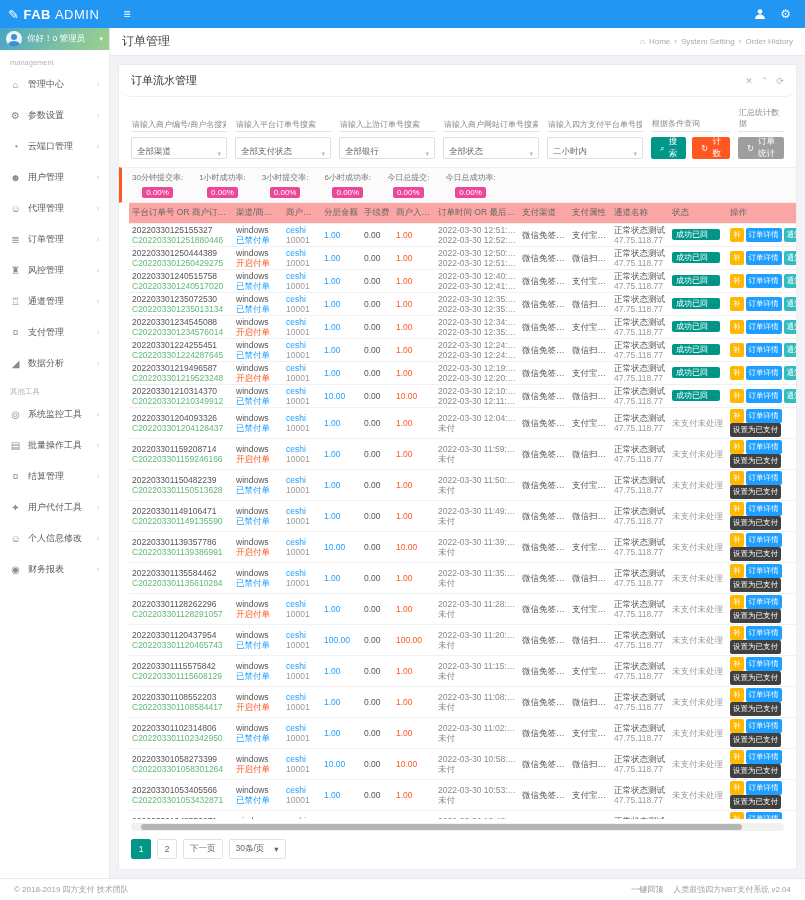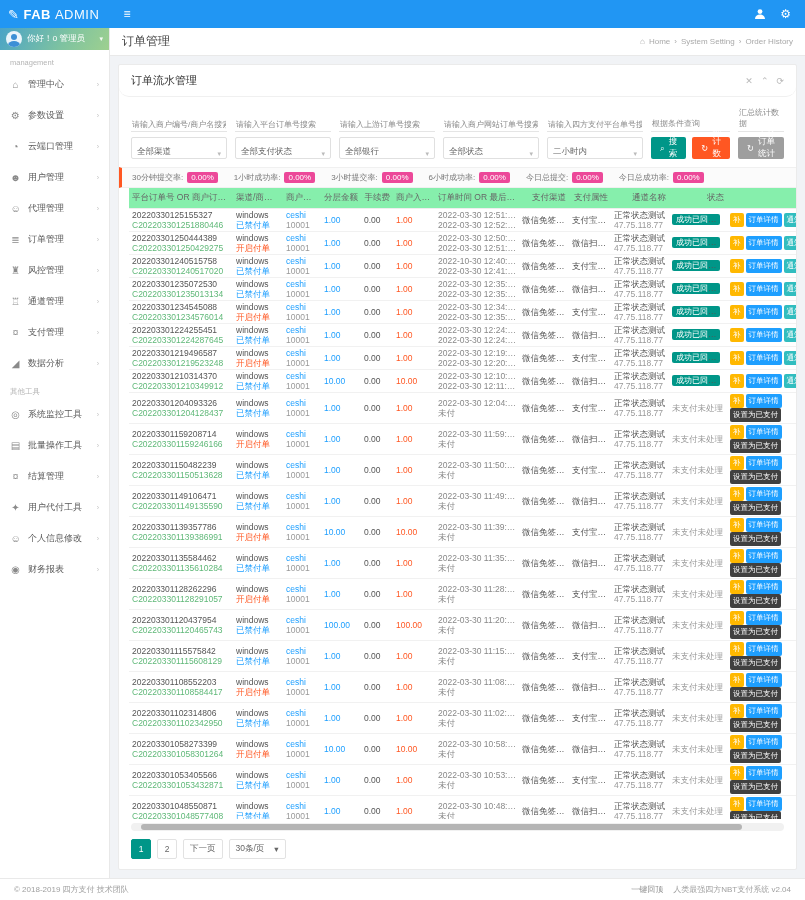--- a/index.html
+++ b/index.html
@@ -48,26 +48,26 @@
   .fsel .car { color:#bbb; font-size:7px; }
   .bgroup { display:flex; flex-direction:column; gap:5px; }
   .bgroup .glabel { font-size:8px; color:#8a8a8a; border-bottom:1px solid #e5e5e5; padding:2px 1px; }
   .brow { display:flex; gap:6px; }
   .btn { border:none; border-radius:2px; color:#fff; font-size:8.5px; height:22px; padding:0 9px;
     display:inline-flex; align-items:center; gap:4px; cursor:pointer; font-family:inherit; }
   .btn-teal { background:#009688; } .btn-orange { background:#FF5722; } .btn-gray { background:#9e9e9e; }
   
   .stats { border-left:3px solid #FF5722; background:#fbfbfb; border-top:1px solid #f0f0f0; border-bottom:1px solid #f0f0f0;
     display:flex; align-items:center; gap:16px; padding:4px 10px; margin:2px 0 0; }
-  .stat { display:flex; align-items:center; gap:4px; color:#777; font-size:8px; }
+  .stat { display:flex; align-items:center; gap:4px; color:#777; font-size:8px;flex-direction:column; }
   .badge { background:#ec4899; color:#fff; border-radius:2px; padding:1px 4px; font-size:8px; }
   
   .twrap { flex:1; overflow:hidden; padding:0 10px; }
   table { width:100%; border-collapse:collapse; table-layout:fixed; }
-  th { font-weight:normal; color:#666; text-align:right; border-bottom:1px solid #eee; background:#86efac;
+  th { font-weight:normal; color:#666; text-align:left; border-bottom:1px solid #eee; background:#fca5a5;
     padding:4px 3px; font-size:8.5px; white-space:nowrap; overflow:hidden; text-overflow:ellipsis; }
   td { border-bottom:1px solid #f1f1f1; padding:1px 3px; vertical-align:middle; }
   .tl { font-size:8.5px; line-height:10px; white-space:nowrap; overflow:hidden; text-overflow:ellipsis; }
   .c-dark { color:#555; } .c-green { color:#5FB878; } .c-blue { color:#1E9FFF; } .c-red { color:#FF5722; }
   .c-gray { color:#999; } .c-dim { color:#888; }
   .pill { background:#009688; color:#fff; border-radius:2px; padding:1px 4px; font-size:8px; white-space:nowrap; }
   .dot { background:#FF5722; color:#fff; border-radius:50%; width:11px; height:11px; display:inline-flex;
     align-items:center; justify-content:center; font-size:7px; margin-left:2px; }
   .abtn { border:none; border-radius:2px; color:#fff; font-size:7.5px; padding:2px 3px; margin-right:2px;
     cursor:pointer; font-family:inherit; white-space:nowrap; }
@@ -446,21 +446,21 @@
                   <td>
                     <div class="tl c-blue">1.00</div>
                   </td>
                   <td>
                     <div class="tl c-dark">0.00</div>
                   </td>
                   <td>
                     <div class="tl c-red">1.00</div>
                   </td>
                   <td>
-                    <div class="tl c-dim">2022-10-30 12:40:51</div>
+                    <div class="tl c-dim">2022-03-30 12:40:51</div>
                     <div class="tl c-dim">2022-03-30 12:41:07</div>
                   </td>
                   <td>
                     <div class="tl c-dark">微信免签支..</div>
                   </td>
                   <td>
                     <div class="tl c-dark">支付宝H..</div>
                   </td>
                   <td>
                     <div class="tl c-dark">正常状态测试</div>

